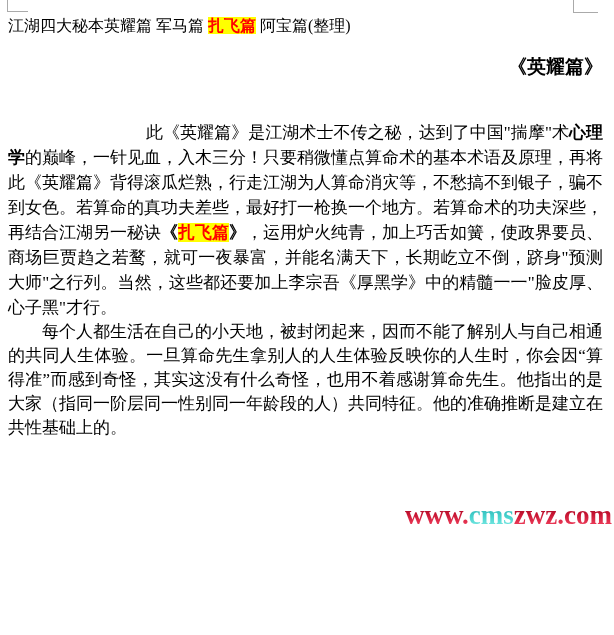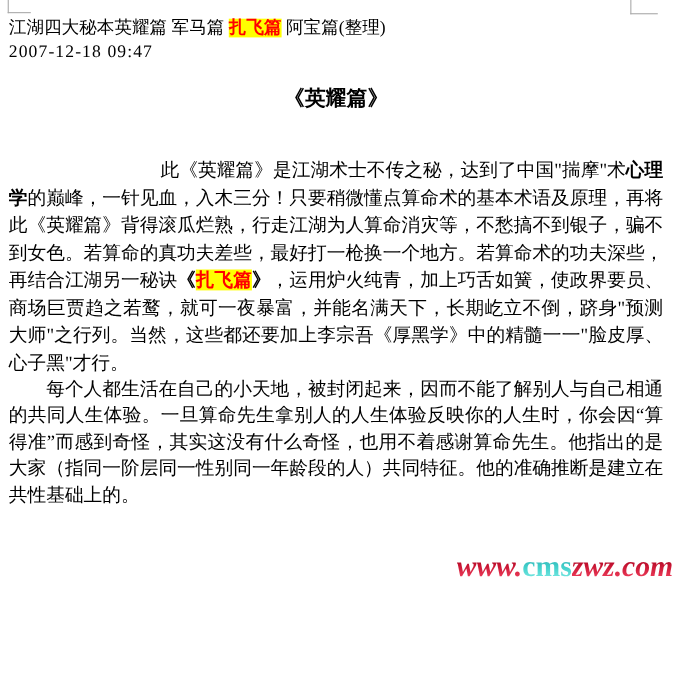--- a/index.html
+++ b/index.html
@@ -27,21 +27,21 @@
     white-space: nowrap;
   }
   .date-line {
     font-size: 16px;
     line-height: 22px;
     letter-spacing: 1px;
   }
   .heading {
     font-size: 19px;
     font-weight: bold;
-    text-align: center;
+    text-align: right;
     margin: 17px 0 0 0;
   }
   .para {
     font-size: 17px;
     line-height: 25px;
     margin: 0;
     text-align: justify;
     word-break: break-all;
   }
   .p1 { margin-top: 40px; text-indent: 138px; }
@@ -62,40 +62,38 @@
     font-size: 27px;
     line-height: 27px;
     letter-spacing: 0px;
     white-space: nowrap;
   }
   .wm-red {
     background: linear-gradient(180deg, #7a0018 0%, #c41230 45%, #ff4d6b 100%);
     -webkit-background-clip: text;
     background-clip: text;
     color: transparent;
-    font-style: italic;
   }
   .wm-cyan {
     background: linear-gradient(180deg, #1f9ea6 0%, #45d2cd 55%, #8df0ea 100%);
     -webkit-background-clip: text;
     background-clip: text;
     color: transparent;
   }
 </style>
 </head>
 <body>
 
 <div class="page">
 
   <div class="crop-mark tl"></div>
   <div class="crop-mark tr"></div>
 
   <div class="title-line"><span>江湖四大秘本英耀篇 军马篇 </span><span class="hl">扎飞篇</span><span> 阿宝篇(整理)</span></div>
 
-  <div class="date-line">2007-12-18 09:47</div>
 
   <div class="heading">《英耀篇》</div>
 
   <p class="para p1"><span>此《英耀篇》是江湖术士不传之秘，达到了中国"揣摩"术</span><span class="bold">心理学</span><span>的巅峰，一针见血，入木三分！只要稍微懂点算命术的基本术语及原理，再将此《英耀篇》背得滚瓜烂熟，行走江湖为人算命消灾等，不愁搞不到银子，骗不到女色。若算命的真功夫差些，最好打一枪换一个地方。若算命术的功夫深些，再结合江湖另一秘诀</span><span class="bold">《</span><span class="hl">扎飞篇</span><span class="bold">》</span><span>，运用炉火纯青，加上巧舌如簧，使政界要员、商场巨贾趋之若鹜，就可一夜暴富，并能名满天下，长期屹立不倒，跻身"预测大师"之行列。当然，这些都还要加上李宗吾《厚黑学》中的精髓一一"脸皮厚、心子黑"才行。</span></p>
 
 
   <p class="para p3">每个人都生活在自己的小天地，被封闭起来，因而不能了解别人与自己相通的共同人生体验。一旦算命先生拿别人的人生体验反映你的人生时，你会因“算得准”而感到奇怪，其实这没有什么奇怪，也用不着感谢算命先生。他指出的是大家（指同一阶层同一性别同一年龄段的人）共同特征。他的准确推断是建立在共性基础上的。</p>
 
   <div class="watermark"><span class="wm-red">www.</span><span class="wm-cyan">cms</span><span class="wm-red">zwz.com</span></div>
 

